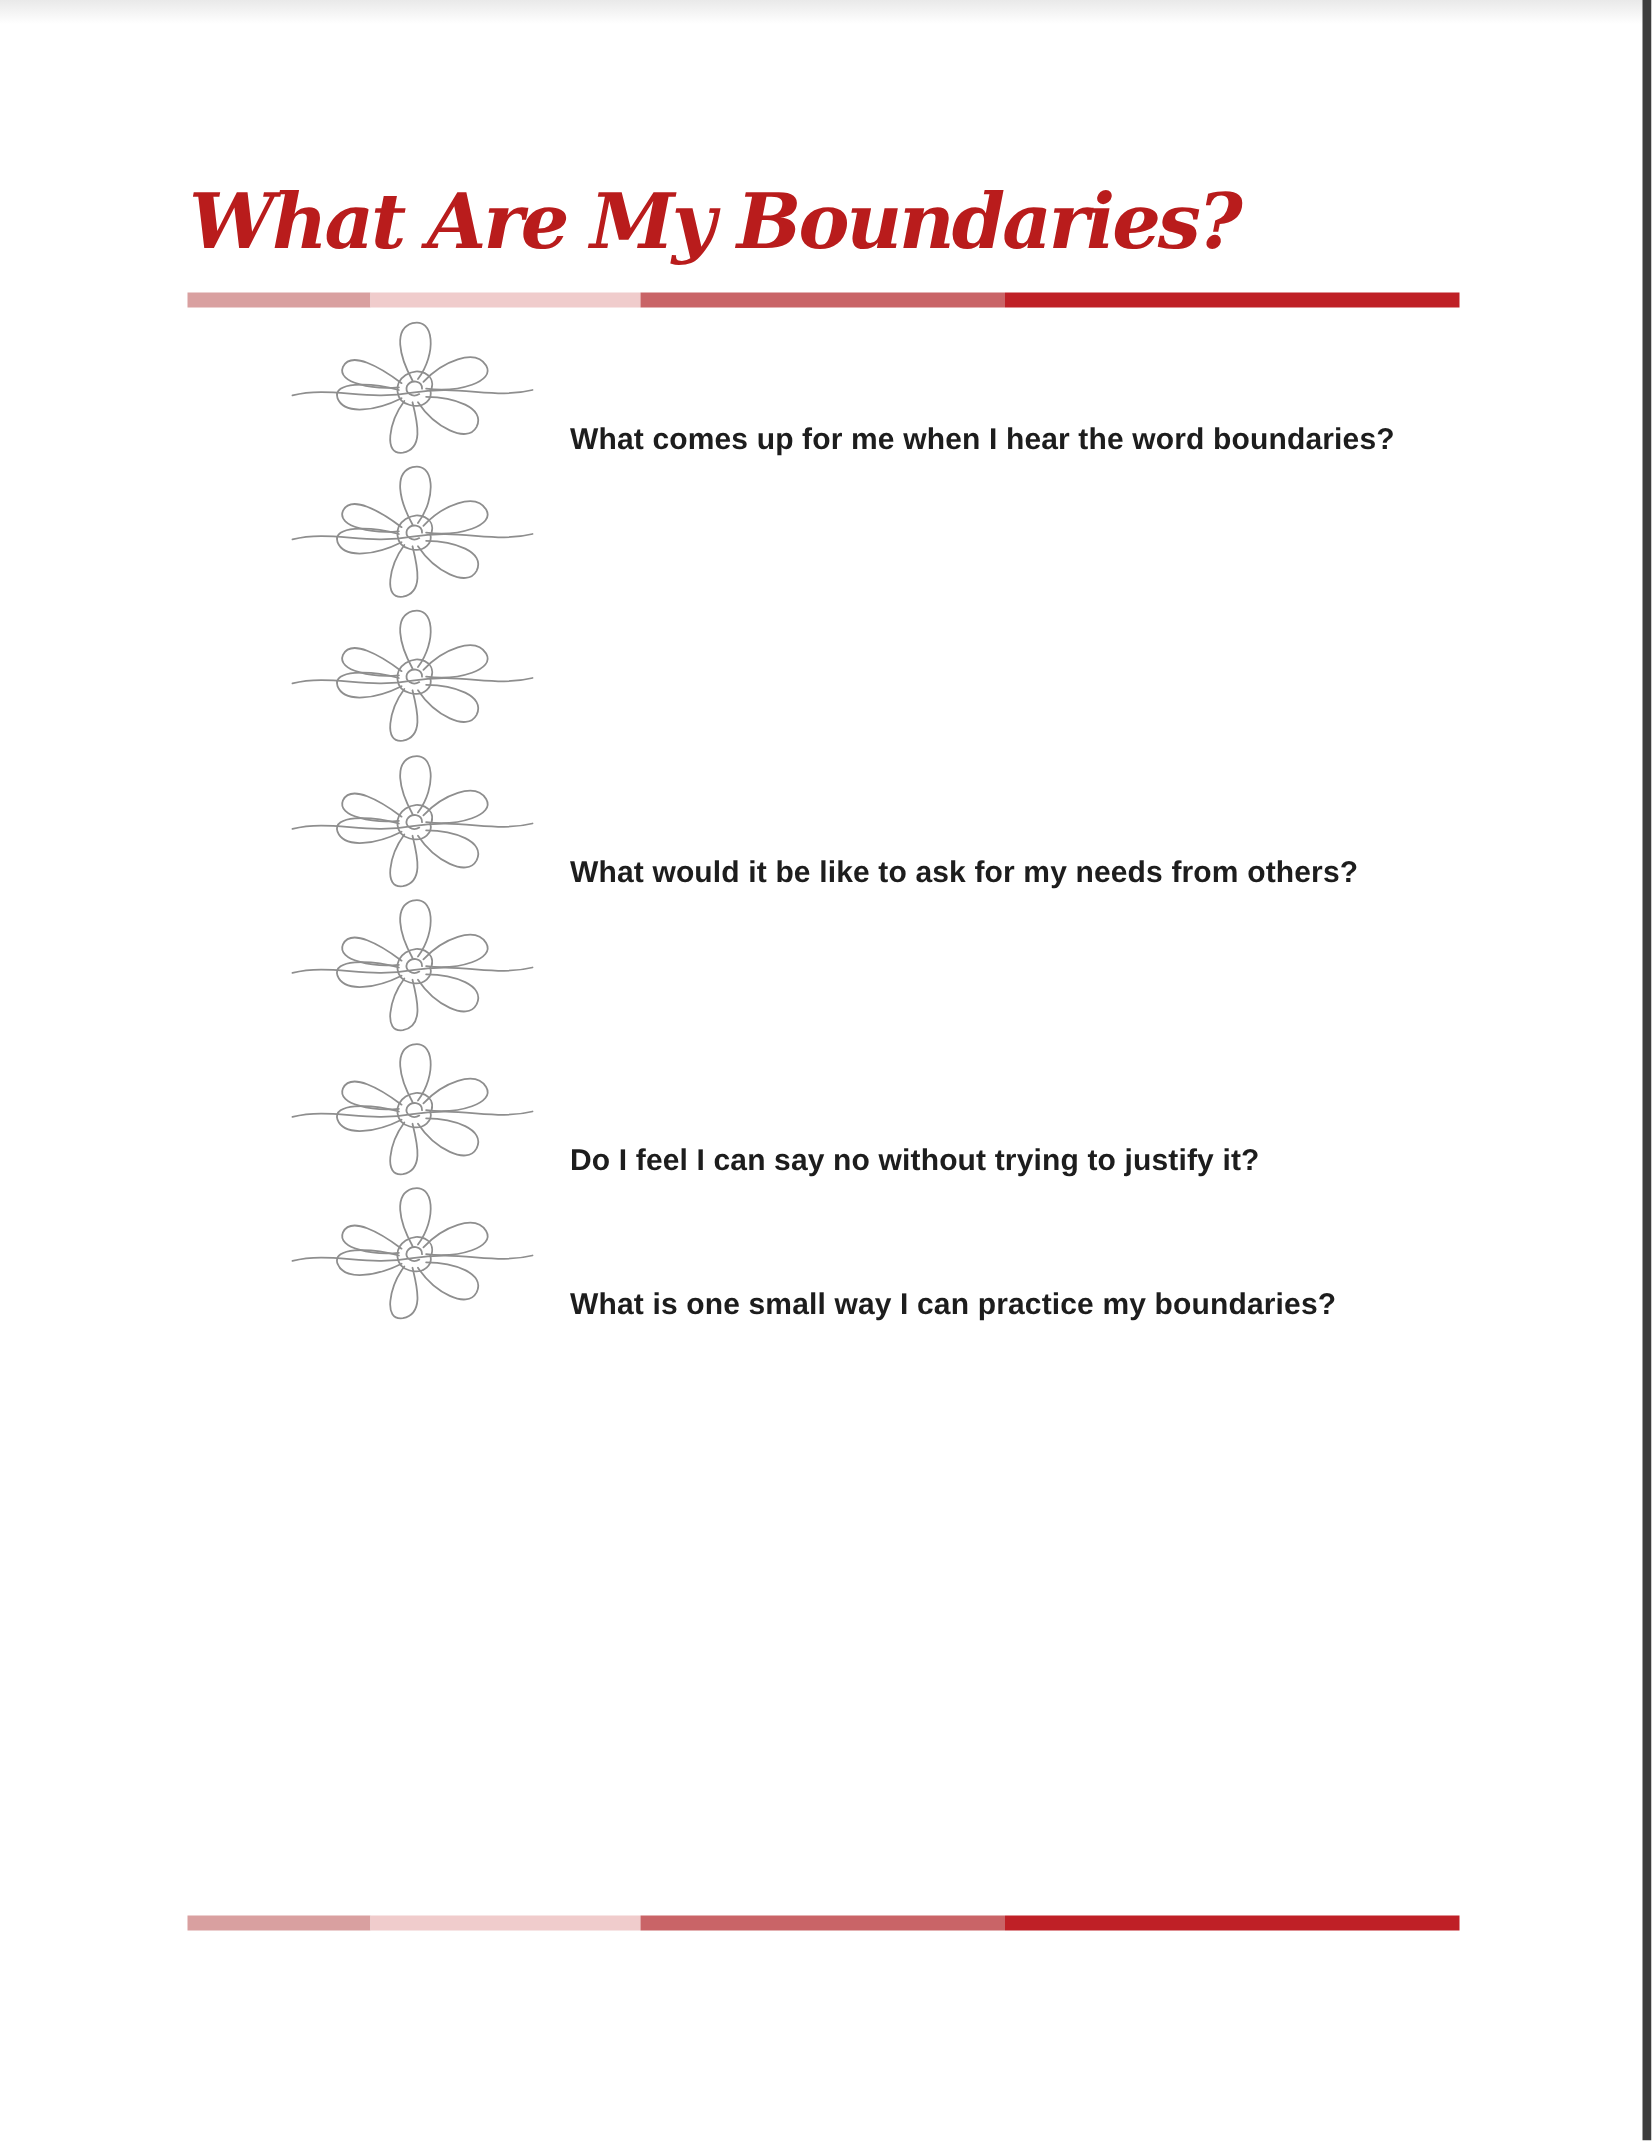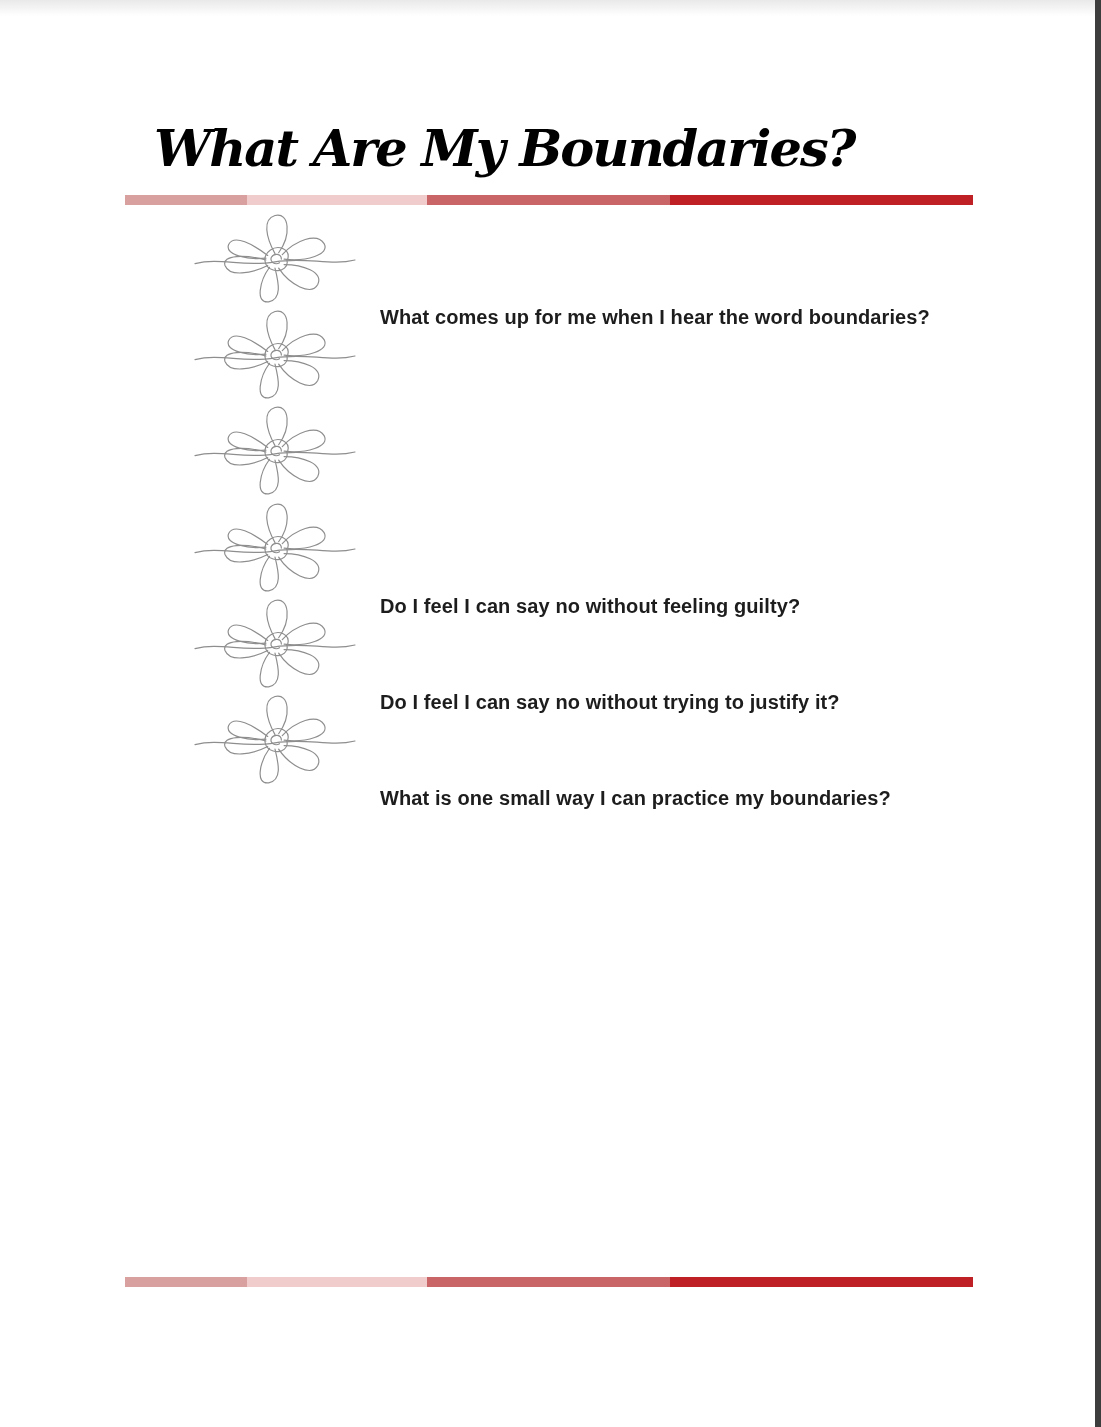--- a/index.html
+++ b/index.html
@@ -47,21 +47,20 @@
   .flower {
     position: absolute; left: 190px; top: 0;
     width: 170px; height: 100px;
     overflow: visible;
   }
   .question {
     position: absolute; left: 380px; top: 72px;
     font-size: 20px; font-weight: 700; color: #1d1d1d;
     letter-spacing: 0.1px;
     white-space: nowrap;
-    margin-top: 24px;
   }
 </style>
 </head>
 <body>
 
 <svg width="0" height="0" style="position:absolute">
   <defs>
     <symbol id="flower" viewBox="0 0 180 110">
       <g fill="none" stroke="#8e8e8e" stroke-width="1.3" stroke-linecap="round">
 
@@ -78,21 +77,21 @@
         <path d="M 97 54 C 97 48, 89 47, 86 52 C 84 57, 90 61, 95 58"></path>
       </g>
     </symbol>
   </defs>
 </svg>
 
 <div class="page">
   <div class="top-shade"></div>
   <div class="right-edge"></div>
 
-  <h1 class="title" style="color: #000000; margin-left: 28px;">What Are My Boundaries?</h1>
+  <h1 class="title" style="color: #b91c1c;">What Are My Boundaries?</h1>
 
   <div class="bar bar-top">
     <div class="seg s1" style="background: rgb(217, 160, 160);"></div>
     <div class="seg s2" style="background: rgb(240, 204, 204);"></div>
     <div class="seg s3" style="background: rgb(201, 100, 103);"></div>
     <div class="seg s4" style="background: rgb(191, 32, 38);"></div>
   </div>
 
   <div class="rows">
   <div class="row">
@@ -109,26 +108,31 @@
       <use href="#flower"></use>
     </svg>
   </div>
 
   <div class="row">
     <svg class="flower" viewBox="0 0 180 110">
       <use href="#flower"></use>
     </svg>
   </div>
 
+  <div class="row">
+    <svg class="flower" viewBox="0 0 180 110">
+      <use href="#flower"></use>
+    </svg>
+    <div class="question">What would it be like to ask for my needs from others?</div>
+  </div>
 
   <div class="row">
     <svg class="flower" viewBox="0 0 180 110">
       <use href="#flower"></use>
     </svg>
-    <div class="question">Do I feel I can say no without feeling guilty?</div>
   </div>
 
   <div class="row">
     <svg class="flower" viewBox="0 0 180 110">
       <use href="#flower"></use>
     </svg>
     <div class="question">Do I feel I can say no without trying to justify it?</div>
   </div>
 
 

